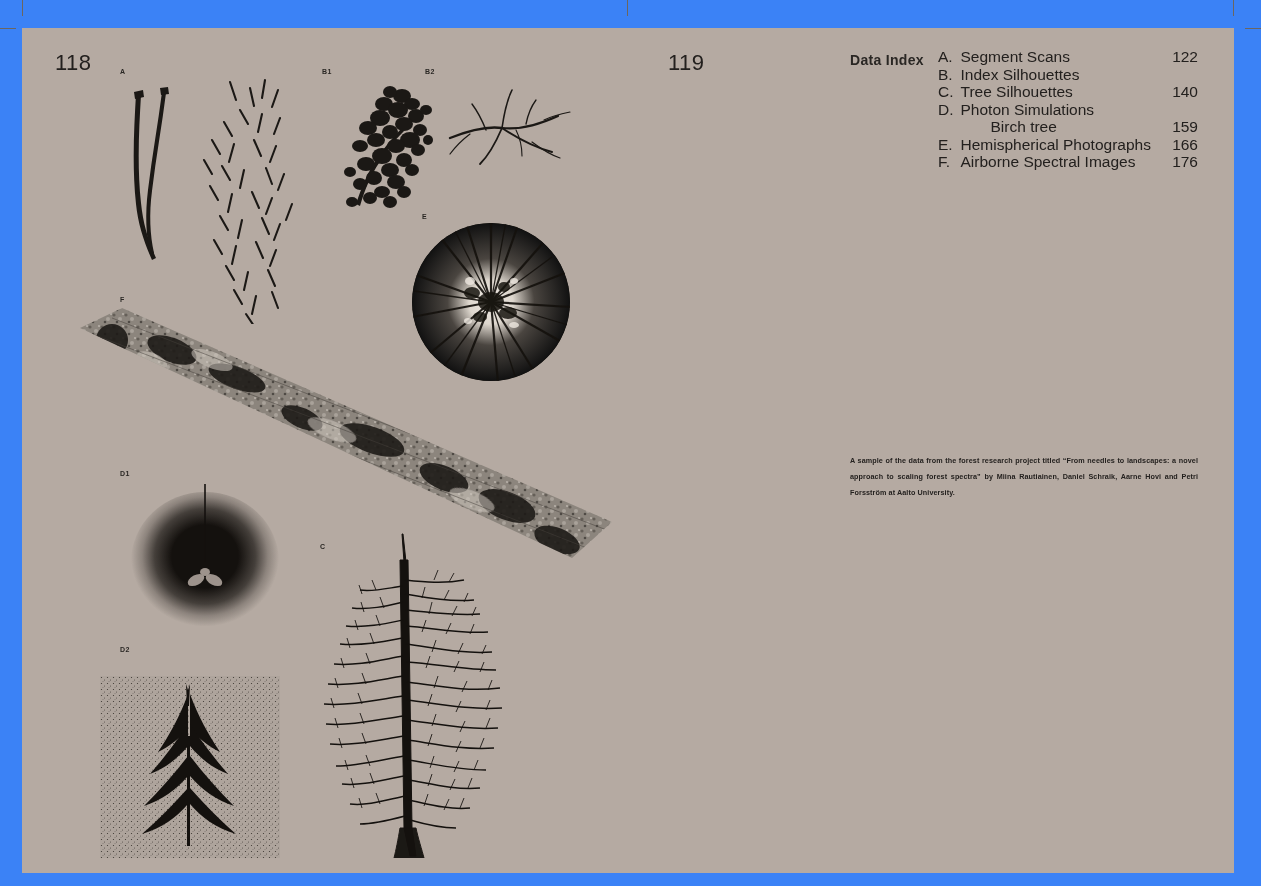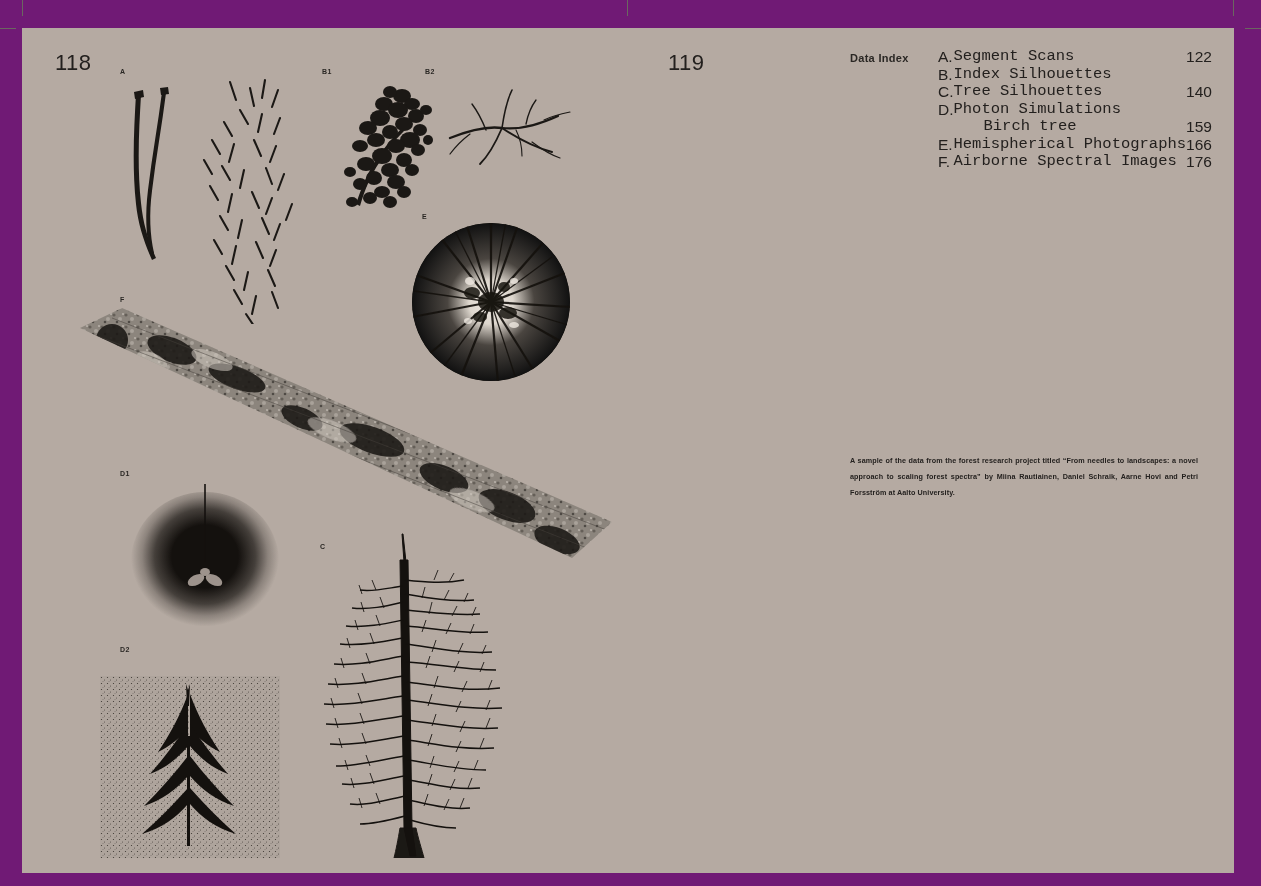--- a/index.html
+++ b/index.html
@@ -9,21 +9,21 @@
     width: 1261px;
     height: 886px;
     overflow: hidden;
     font-family: "Liberation Sans", sans-serif;
   }
 
   #page {
     position: relative;
     width: 1261px;
     height: 886px;
-    background: #701a75;
+    background: #3b82f6;
   }
 
   
   .crop-mark {
     position: absolute;
     background: #6b6660;
   }
 
   .spread {
     position: absolute;
@@ -51,21 +51,21 @@
     color: #2a2724;
     letter-spacing: 0.4px;
     font-weight: 700;
   }
 
   
   .data-index-label {
     position: absolute;
     left: 828px;
     top: 24px;
-    font-size: 11px;
+    font-size: 14px;
     font-weight: 700;
     color: #2a2724;
     letter-spacing: 0.3px;
   }
 
   .index-table {
     position: absolute;
     left: 916px;
     top: 20px;
     width: 260px;
@@ -73,21 +73,21 @@
     font-size: 15.5px;
     color: #23201e;
     line-height: 17.5px;
   }
   .index-table td {
     padding: 0;
     vertical-align: top;
     white-space: nowrap;
   }
   .col-letter { width: 30px; }
-  .col-title  { width: 195px; font-family: Liberation Mono, monospace; }
+  .col-title  { width: 195px; }
   .col-page   { text-align: right; width: 35px; }
   .sub .col-title { padding-left: 30px; }
   .sub .col-letter { }
 
   .caption {
     position: absolute;
     left: 828px;
     top: 425px;
     width: 348px;
     font-size: 7.2px;

